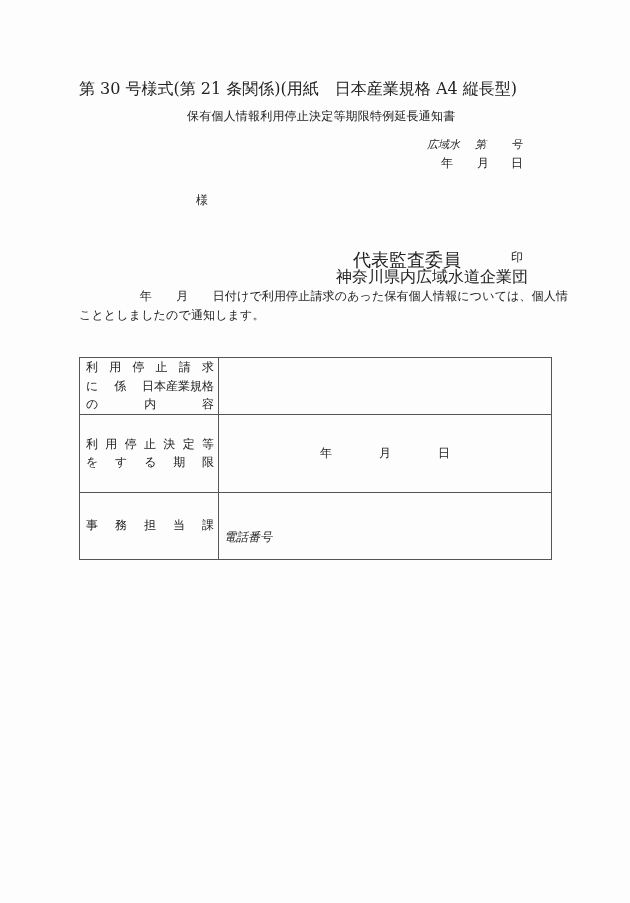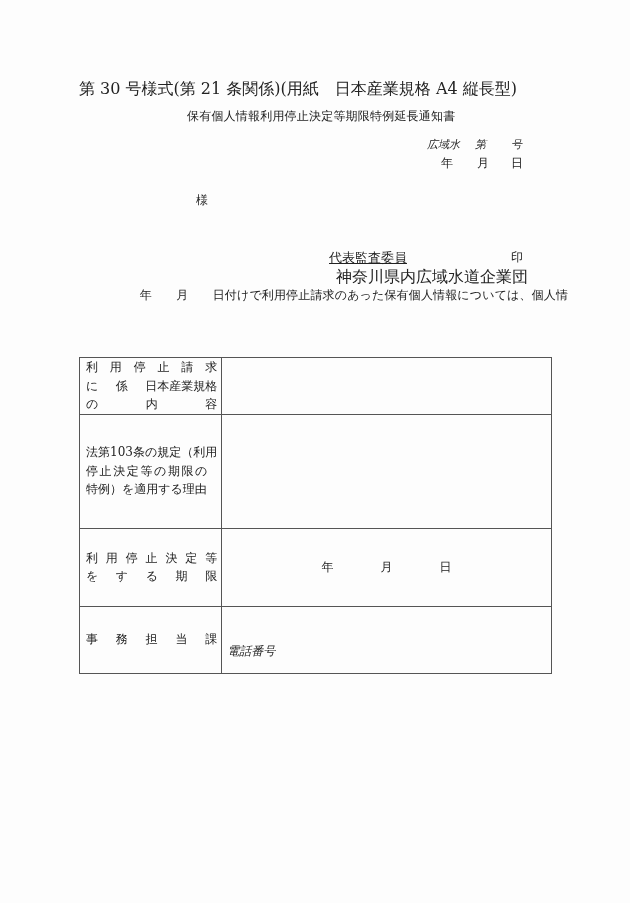--- a/index.html
+++ b/index.html
@@ -16,33 +16,33 @@
       color: #222;
       font-size: 12px;
     }
     .abs { position: absolute; white-space: nowrap; line-height: 1; }
     .form-code { left: 79px; top: 81px; font-size: 16px; }
     .doc-title { left: 187px; top: 110px; font-size: 12px; letter-spacing: 0.2px; }
     .ref-line { top: 139px; font-size: 11px; font-style: italic; }
     .date-line { top: 157px; font-size: 12px; }
     .addressee { left: 196px; top: 194px; font-size: 12px; }
     .org-name { left: 336px; top: 233px; font-size: 16px; margin-top: 36px; }
-    .officer { left: 329px; top: 251px; font-size: 13px; text-decoration: underline; }
+    .officer { left: 353px; top: 251px; font-size: 18px; }
     .seal { left: 511px; top: 251px; font-size: 12px; }
 
     .body-text {
       position: absolute;
       left: 79px;
       top: 287px;
       width: 472px;
       font-size: 12px;
       line-height: 18.5px;
       letter-spacing: 0.15px;
     }
-    .body-text .l { display: block; white-space: nowrap; font-family: Liberation Mono, monospace; }
+    .body-text .l { display: block; white-space: nowrap; }
 
     table.form-table {
       position: absolute;
       left: 79px;
       top: 357px;
       width: 473px;
       border-collapse: collapse;
       font-size: 12px;
     }
     table.form-table td {
@@ -101,20 +101,21 @@
 </div>
 
 <div class="abs addressee">様</div>
 
 <div class="abs org-name">神奈川県内広域水道企業団</div>
 <div class="abs officer">代表監査委員</div>
 <div class="abs seal">印</div>
 
 <div class="body-text">
   <span class="l">　　　　　年　　月　　日付けで利用停止請求のあった保有個人情報については、個人情</span>
+  <span class="l">こととしましたので通知します。</span>
 </div>
 
 <table class="form-table">
   <tbody>
       <tr class="row1">
     <td class="label">
       <div class="jl">
         <span>利</span>
         <span>用</span>
         <span>停</span>
@@ -129,28 +130,20 @@
       </div>
       <div class="jl">
         <span>の</span>
         <span>内</span>
         <span>容</span>
       </div>
     </td>
     <td class="value"></td>
   </tr>
 
-  <tr class="row2">
-    <td class="label">
-      <span class="jl-plain">法第103条の規定（利用</span>
-      <span class="jl-plain" style="letter-spacing:1.6px;">停止決定等の期限の</span>
-      <span class="jl-plain">特例）を適用する理由</span>
-    </td>
-    <td class="value"></td>
-  </tr>
 
   <tr class="row3">
     <td class="label">
       <div class="jl">
         <span>利</span>
         <span>用</span>
         <span>停</span>
         <span>止</span>
         <span>決</span>
         <span>定</span>

